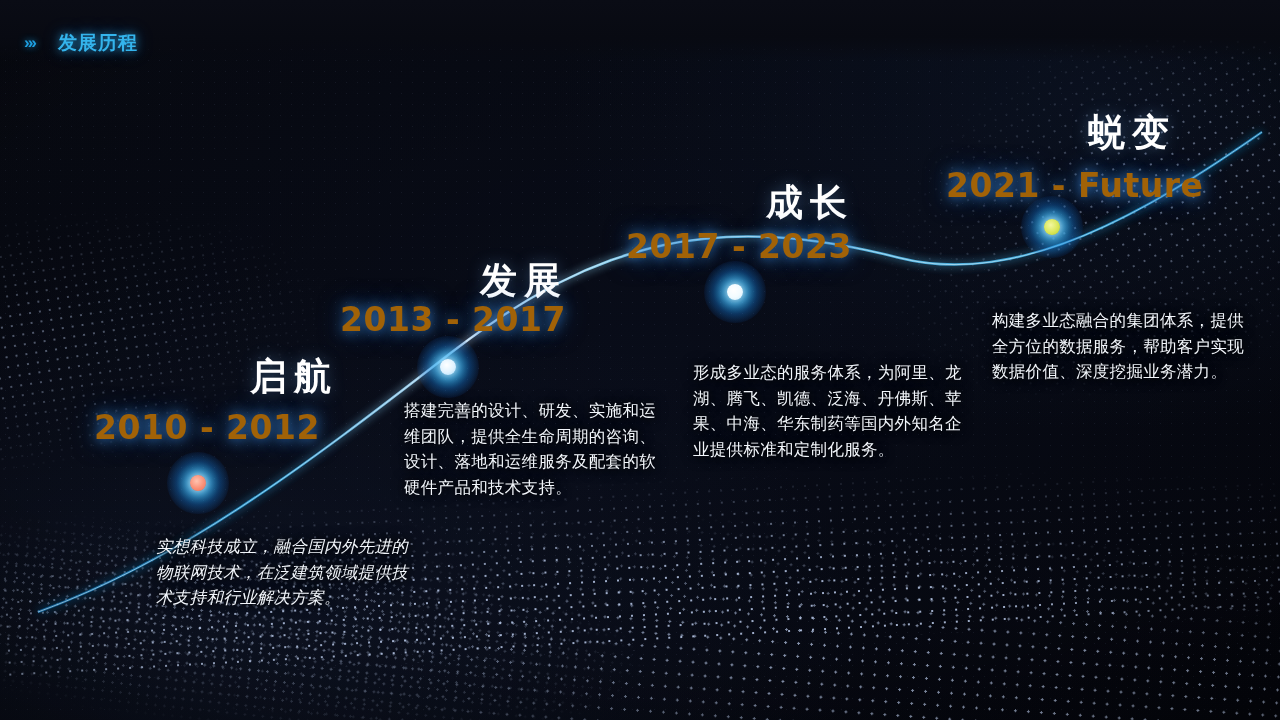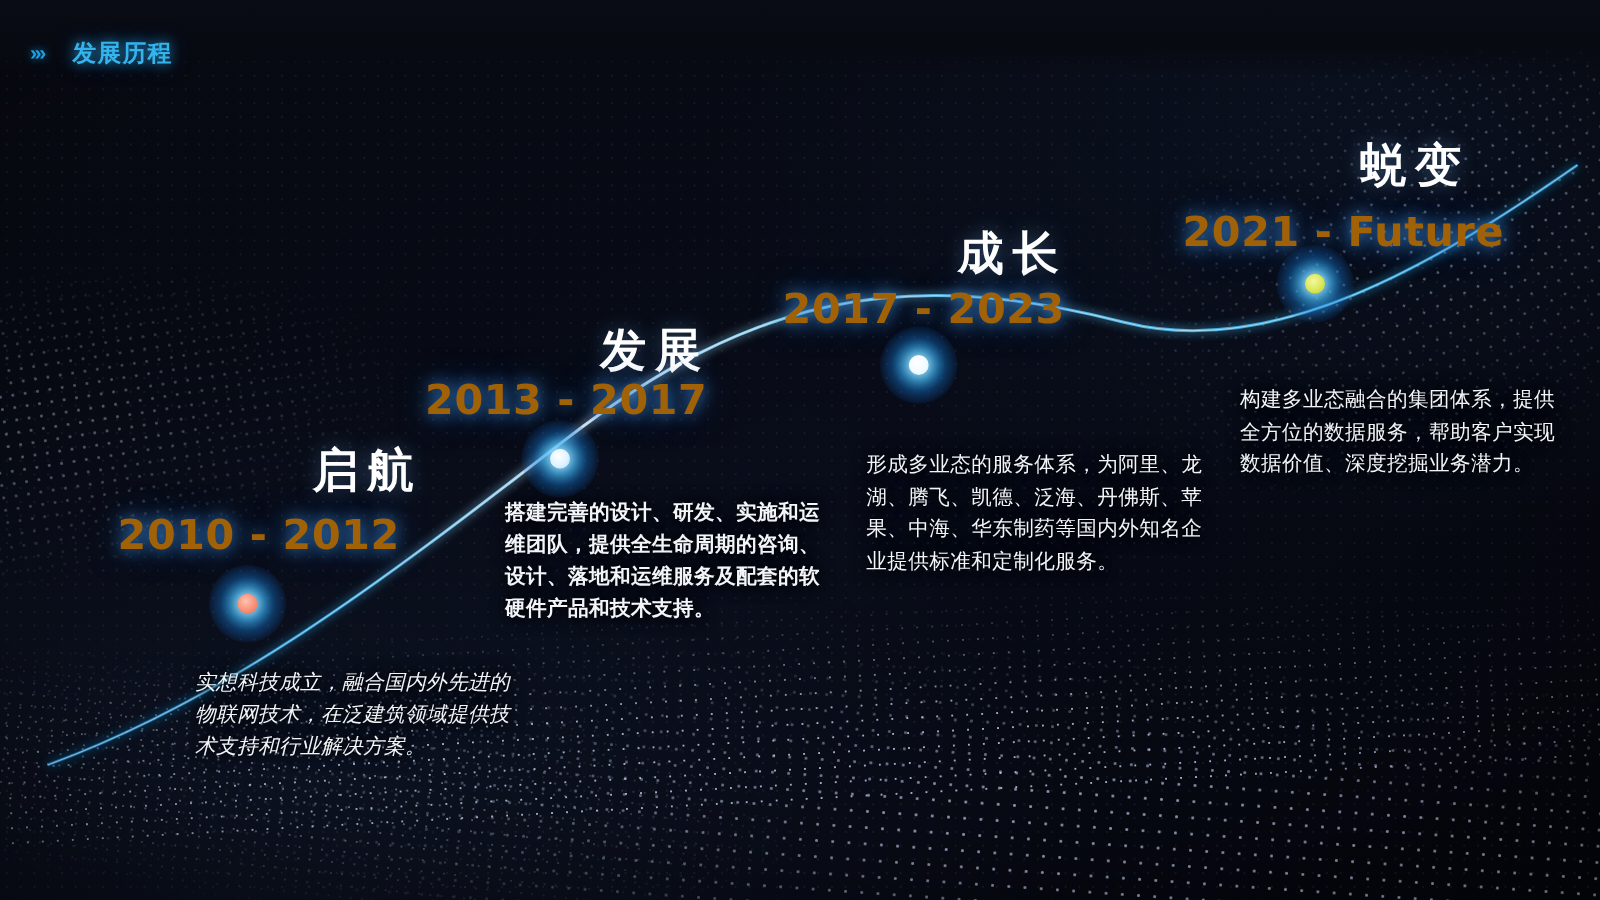--- a/index.html
+++ b/index.html
@@ -151,21 +151,21 @@
   .node.n4 .core{ background:radial-gradient(circle at 42% 38%, #f3f7a0 0%, #dbe75b 52%, #b9cf2c 100%); }
 
   
   #ms-1 .ms-title{ position:absolute; left:108px;  top:352px; width:230px; }
   #ms-1 .ms-years{ position:absolute; left:92px;  top:408px; width:230px; }
   #ms-1 .ms-desc { position:absolute; left:156px; top:534px; width:268px;font-style:italic; }
   #node-1{ left:190px; top:475px; }
 
   #ms-2 .ms-title{ position:absolute; left:338px; top:256px; width:230px; }
   #ms-2 .ms-years{ position:absolute; left:338px; top:300px; width:230px; }
-  #ms-2 .ms-desc { position:absolute; left:404px; top:398px; width:252px;font-weight:bold; }
+  #ms-2 .ms-desc { position:absolute; left:404px; top:398px; width:252px; }
   #node-2{ left:440px; top:359px; }
 
   #ms-3 .ms-title{ position:absolute; left:624px; top:178px; width:230px; }
   #ms-3 .ms-years{ position:absolute; left:624px; top:227px; width:230px; }
   #ms-3 .ms-desc { position:absolute; left:693px; top:340px; width:276px;margin-top:20px; }
   #node-3{ left:727px; top:284px; }
 
   #ms-4 .ms-title{ position:absolute; left:946px; top:108px; width:230px; }
   #ms-4 .ms-years{ position:absolute; left:946px; top:166px; width:230px; }
   #ms-4 .ms-desc { position:absolute; left:992px; top:260px; width:262px;margin-top:48px; }

